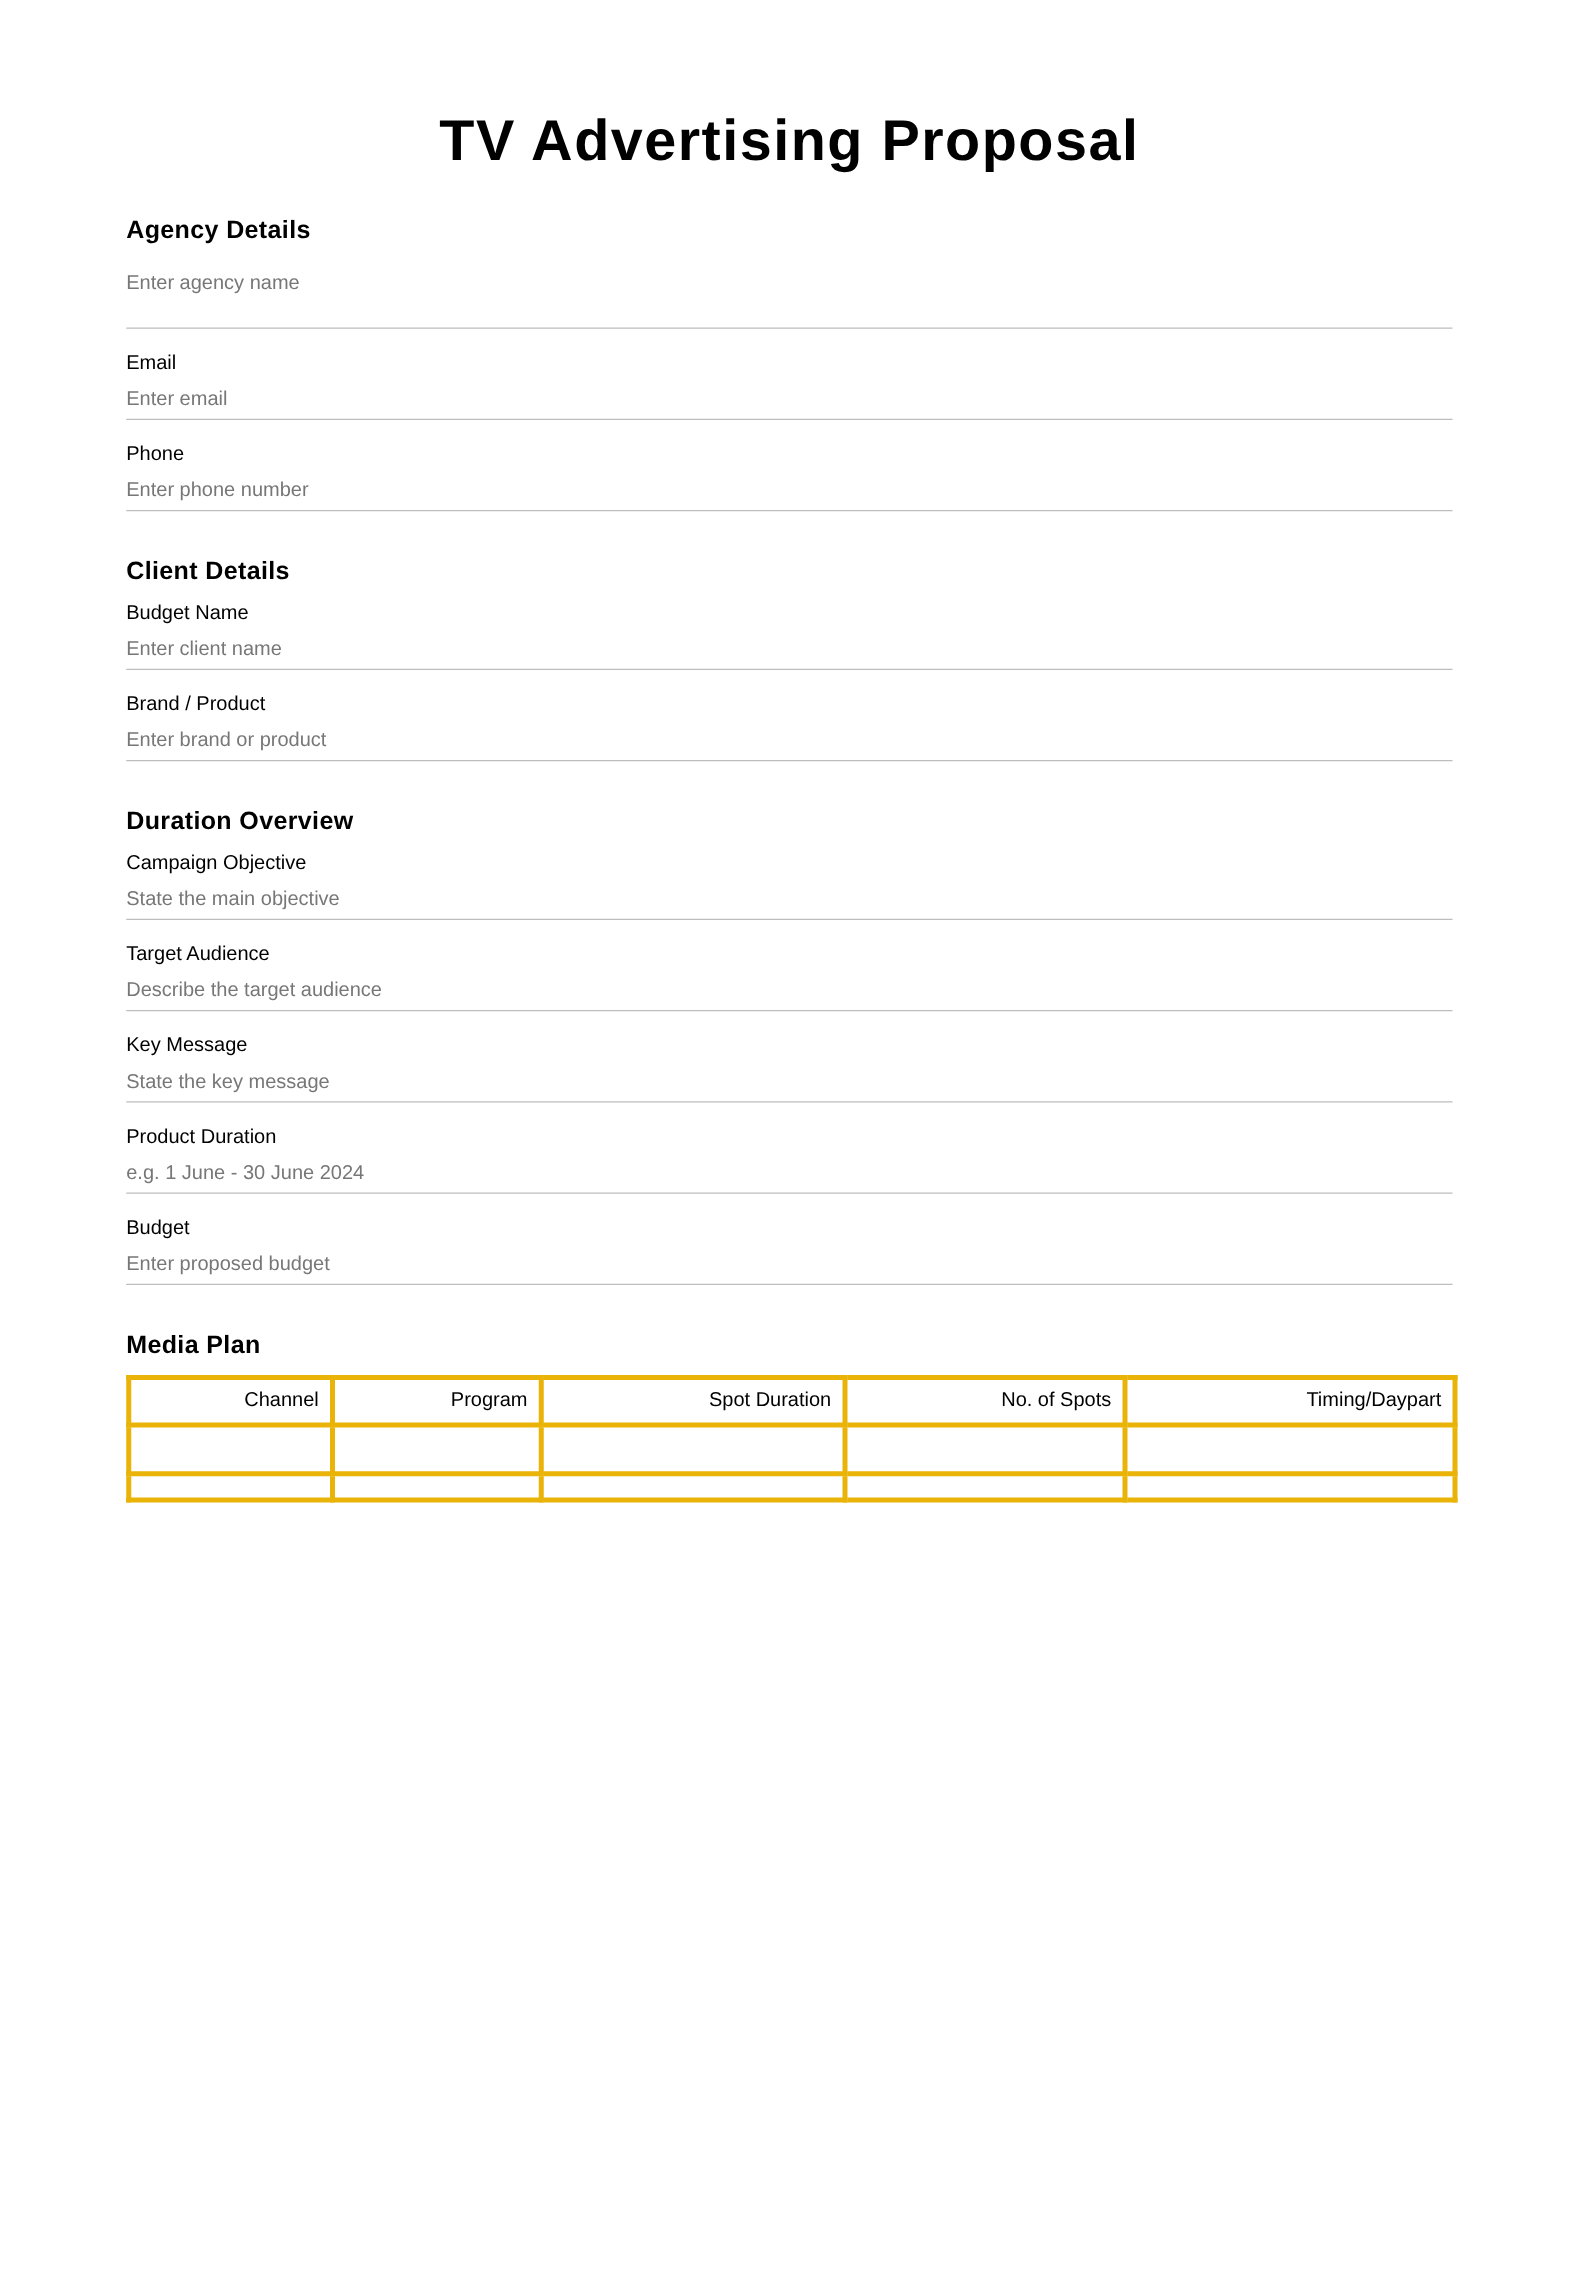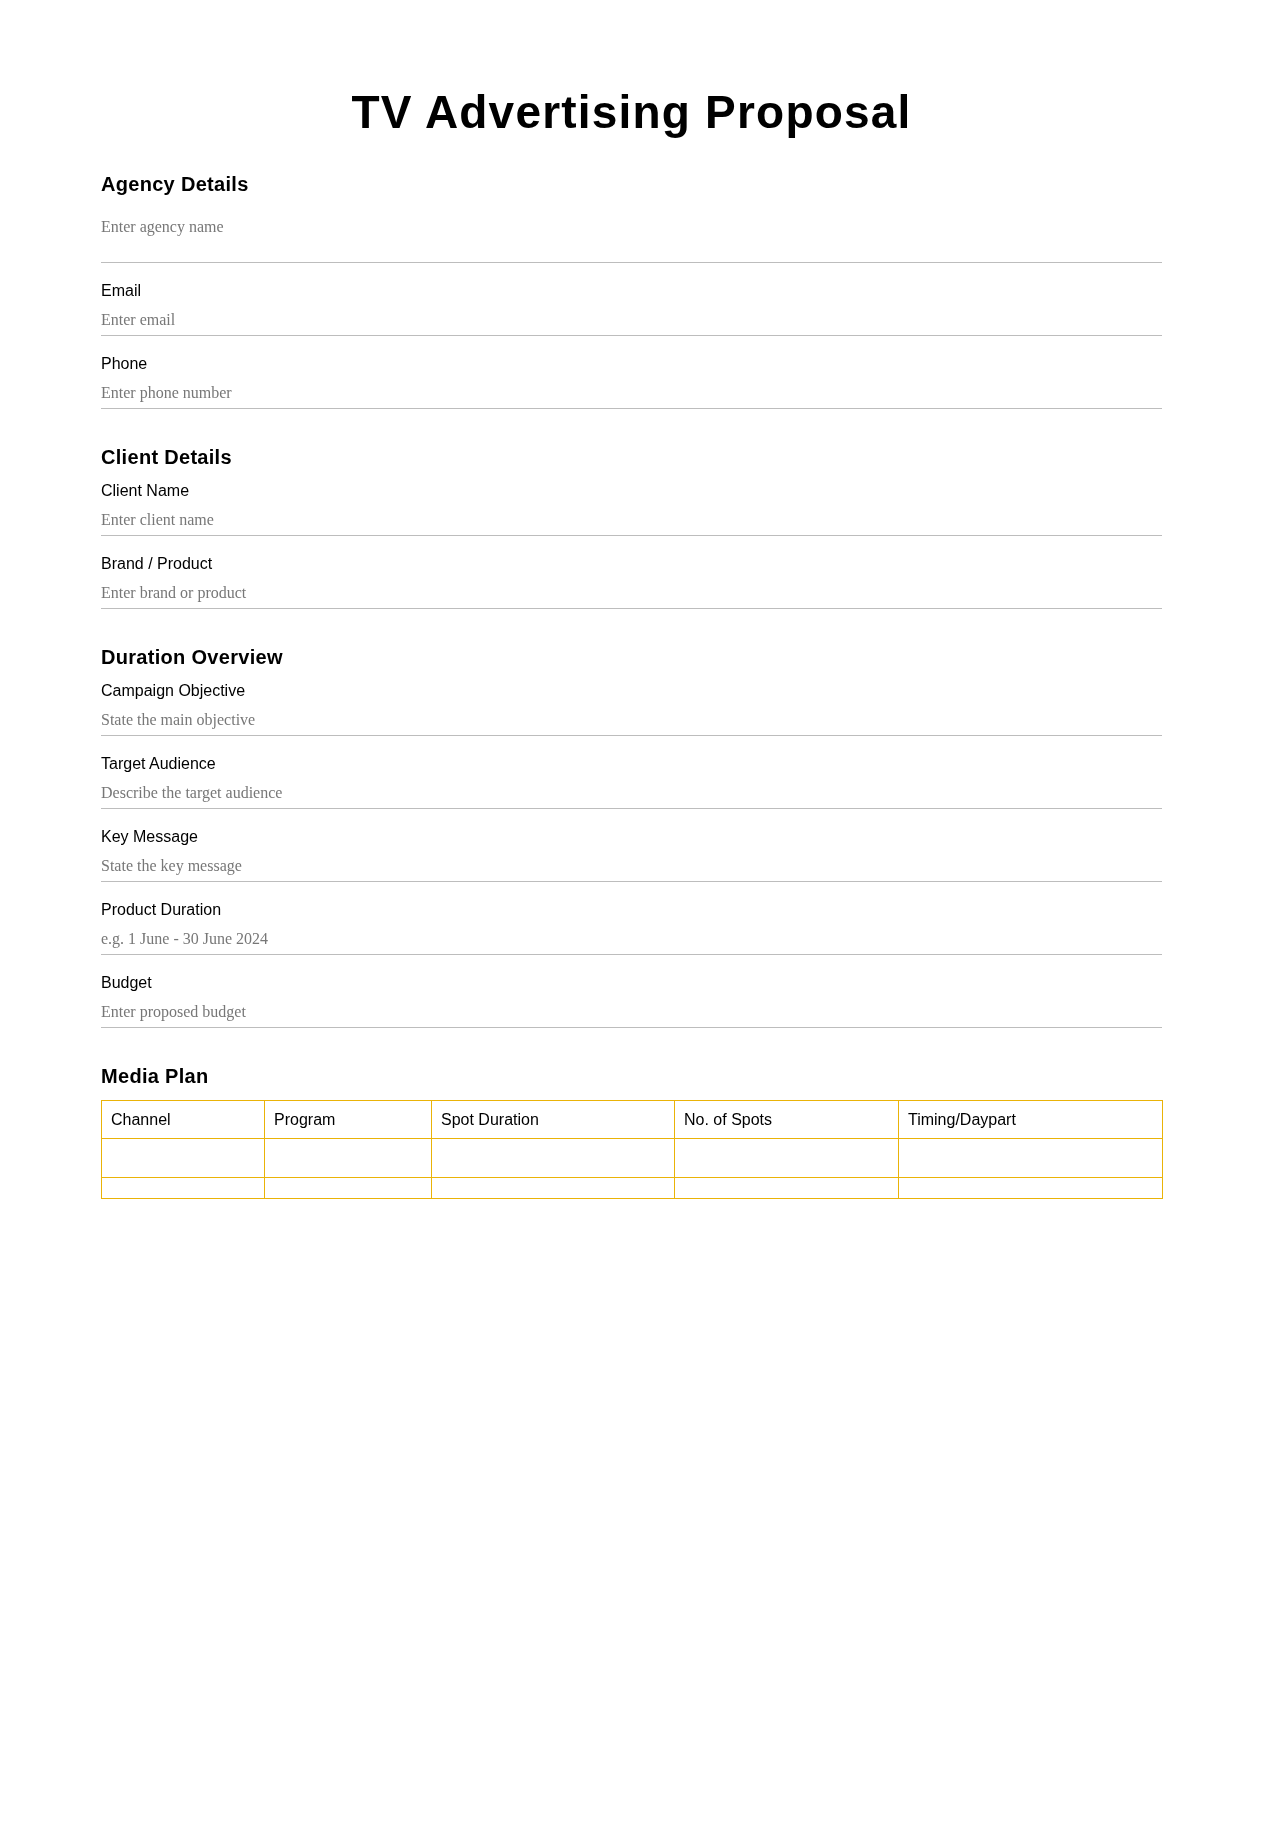--- a/index.html
+++ b/index.html
@@ -43,38 +43,38 @@
     white-space: nowrap;
   }
   .field-input {
     display: block;
     margin-top: 9px;
     width: 100%;
     height: 20px;
     border: none;
     outline: none;
     background: transparent;
-    font-family: Liberation Serif, serif;
+    font-family: Liberation Sans, sans-serif;
     font-size: 16px;
     line-height: 20px;
     color: #ec4899;
     padding: 0;
   }
   .field-input::placeholder { color: #777777; opacity: 1; }
   .media-table {
     margin-top: 12px;
     width: 1061px;
     border-collapse: collapse;
     table-layout: fixed;
   }
   .media-table th, .media-table td {
-    border: 1px solid #eab308;
+    border: 4px solid #eab308;
     font-size: 16px;
     font-weight: normal;
-    text-align: left;
+    text-align: right;
     padding: 0 9px;
     vertical-align: middle;
     white-space: nowrap;
   }
   .media-table th { height: 38px; line-height: 18px; }
   .media-table tr.row-a td { height: 39px; }
   .media-table tr.row-b td { height: 21px; }
 </style>
 </head>
 <body>
@@ -94,21 +94,21 @@
     </div>
     <div class="field">
       <label class="field-label">Phone</label>
       <input class="field-input" type="text" placeholder="Enter phone number" style="">
     </div>
   </div>
 
   <div class="section">
     <h2 class="section-heading">Client Details</h2>
     <div class="field">
-      <label class="field-label">Client Name</label>
+      <label class="field-label">Budget Name</label>
       <input class="field-input" type="text" placeholder="Enter client name" style="">
     </div>
     <div class="field">
       <label class="field-label">Brand / Product</label>
       <input class="field-input" type="text" placeholder="Enter brand or product" style="">
     </div>
   </div>
 
   <div class="section">
     <h2 class="section-heading">Duration Overview</h2>

